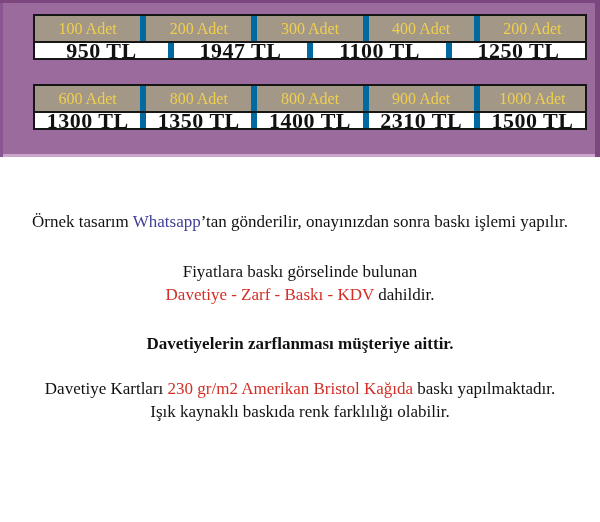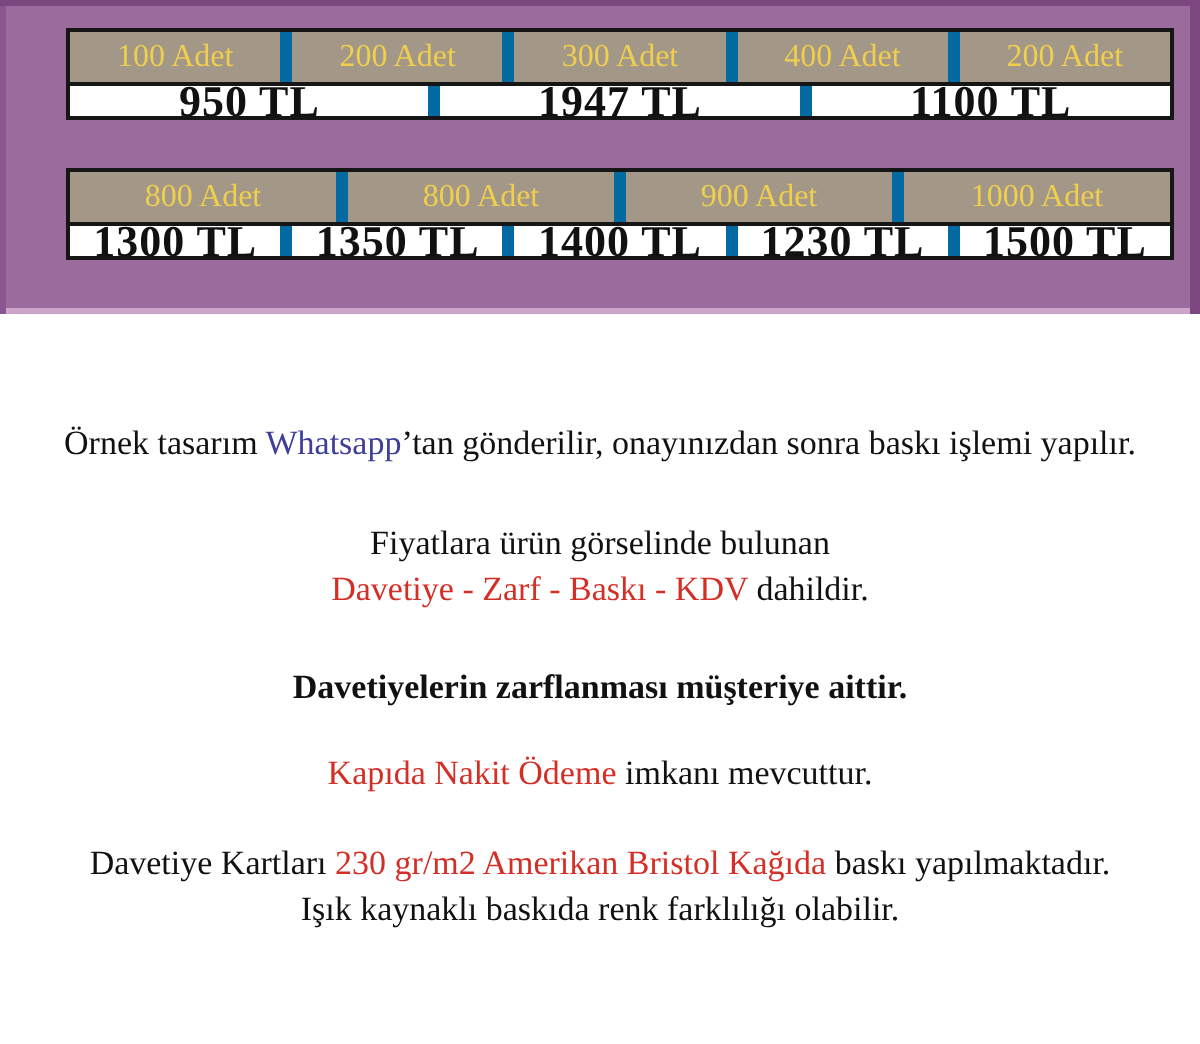--- a/index.html
+++ b/index.html
@@ -76,48 +76,49 @@
       <div class="tcell">100 Adet</div>
       <div class="tcell">200 Adet</div>
       <div class="tcell">300 Adet</div>
       <div class="tcell">400 Adet</div>
       <div class="tcell">200 Adet</div>
     </div>
     <div class="trow values">
       <div class="tcell">950 TL</div>
       <div class="tcell">1947 TL</div>
       <div class="tcell">1100 TL</div>
+      <div class="tcell">1250 TL</div>
     </div>
   </div>
 
   <div class="price-table t2">
     <div class="trow header">
+      <div class="tcell">600 Adet</div>
       <div class="tcell">800 Adet</div>
       <div class="tcell">800 Adet</div>
       <div class="tcell">900 Adet</div>
       <div class="tcell">1000 Adet</div>
     </div>
     <div class="trow values">
       <div class="tcell">1300 TL</div>
       <div class="tcell">1350 TL</div>
       <div class="tcell">1400 TL</div>
-      <div class="tcell">1230 TL</div>
+      <div class="tcell">2310 TL</div>
       <div class="tcell">1500 TL</div>
     </div>
   </div>
 
 </div>
 
 <div class="info">
 
   <p class="l1"><span>Örnek tasarım </span><span class="blue">Whatsapp</span><span>’tan gönderilir, onayınızdan sonra baskı işlemi yapılır.</span></p>
 
-  <p class="l23"><span>Fiyatlara ürün görselinde bulunan</span><br>
+  <p class="l23"><span>Fiyatlara baskı görselinde bulunan</span><br>
   <span class="red">Davetiye - Zarf - Baskı - KDV</span><span> dahildir.</span></p>
 
   <p class="l4"><span>Davetiyelerin zarflanması müşteriye aittir.</span></p>
 
-  <p class="l5"><span class="red">Kapıda Nakit Ödeme</span><span> imkanı mevcuttur.</span></p>
 
   <p class="l67"><span>Davetiye Kartları </span><span class="red">230 gr/m2 Amerikan Bristol Kağıda</span><span> baskı yapılmaktadır.</span><br>
   <span>Işık kaynaklı baskıda renk farklılığı olabilir.</span></p>
 
 </div>
 
 </body></html>

